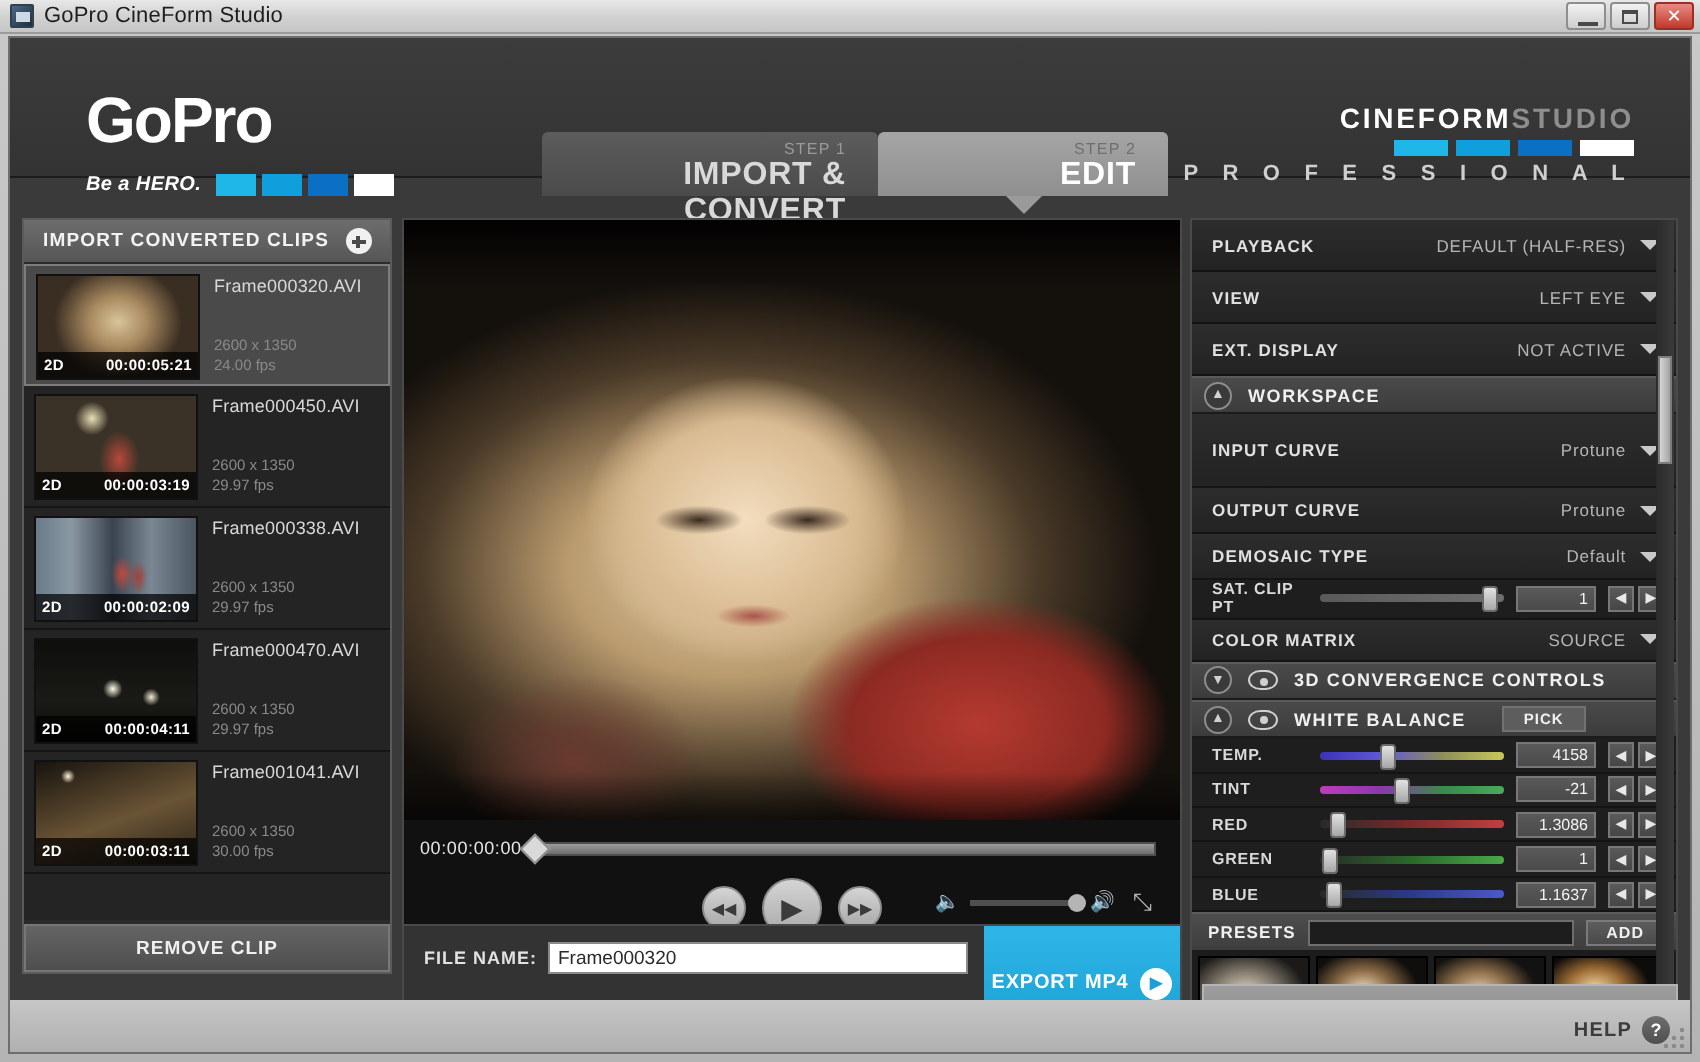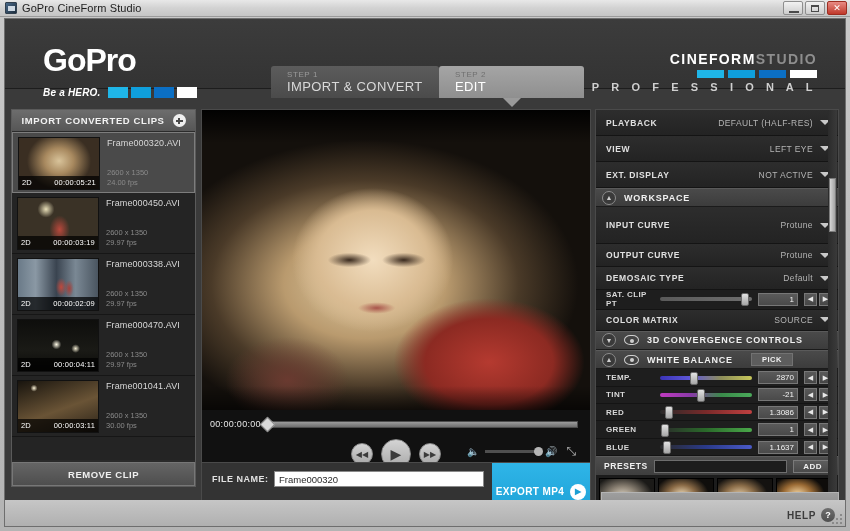--- a/index.html
+++ b/index.html
@@ -77,24 +77,24 @@
   .cf-bars { display: flex; gap: 4px; justify-content: flex-end; margin: 3px 0 3px 0; }
   .cf-bar { width: 27px; height: 8px; }
   .cf-pro { font-size: 11px; letter-spacing: 4.6px; color: #cfcfcf; font-weight: bold; }
 
   
   .steps { position: absolute; left: 266px; top: 47px; display: flex; }
   .step {
     height: 32px; padding: 4px 16px 0 16px;
     background: linear-gradient(180deg,#5c5c5c,#4b4b4b);
     border-top-left-radius: 3px; border-top-right-radius: 3px;
-    color: #bdbdbd; text-align: left; position: relative;
+    color: #bdbdbd; text-align: right; position: relative;
   }
   .step .s-num { font-size: 8px; letter-spacing: .6px; color: #9a9a9a; }
-  .step .s-lab { font-size: 13px; font-weight: normal; letter-spacing: .4px; color: #d9d9d9; }
+  .step .s-lab { font-size: 16px; font-weight: bold; letter-spacing: .4px; color: #d9d9d9; }
   .step.active { background: linear-gradient(180deg,#a5a5a5,#8f8f8f); }
   .step.active .s-num { color: #6f6f6f; }
   .step.active .s-lab { color: #ffffff; }
   .step.active::after {
     content: ""; position: absolute; left: 50%; bottom: -9px; margin-left: -9px;
     width: 0; height: 0; border-left: 9px solid transparent;
     border-right: 9px solid transparent; border-top: 9px solid #9a9a9a;
   }
   .step:first-child { width: 168px; }
   .step:last-child { width: 145px; }
@@ -130,21 +130,21 @@
   .thumb {
     width: 82px; height: 53px; flex: 0 0 auto; position: relative;
     border: 1px solid #111; overflow: hidden;
   }
   .thumb .img { position: absolute; inset: 0; }
   .tbar {
     position: absolute; left: 0; right: 0; bottom: 0; height: 13px;
     background: rgba(0,0,0,.72); display: flex; align-items: center;
     justify-content: space-between; padding: 0 3px;
   }
-  .tbar span { font-size: 7.5px; color: #fff; font-weight: normal; letter-spacing: .2px; }
+  .tbar span { font-size: 7.5px; color: #fff; font-weight: bold; letter-spacing: .2px; }
   .clip-meta { padding-left: 7px; padding-top: 1px; flex: 1 1 auto; }
   .clip-name { font-size: 9px; color: #d8d8d8; letter-spacing: .1px; }
   .clip-dim { font-size: 7.5px; color: #8a8a8a; margin-top: 20px; line-height: 1.35; }
 
   .clips-foot { display: flex; height: 26px; flex: 0 0 auto; gap: 2px; padding-top: 2px; background:#2a2a2a;}
   .foot-btn {
     flex: 1 1 0; background: linear-gradient(180deg,#656565,#4e4e4e);
     border: 1px solid #777; display: flex; align-items: center; justify-content: center;
     font-size: 9.5px; font-weight: bold; color: #efefef; letter-spacing: .5px;
   }
@@ -607,21 +607,21 @@
         <div class="eye"></div>
         <div class="sec-title">WHITE BALANCE</div>
         <div class="pick-btn">PICK</div>
       </div>
 
       <div class="slider-row">
         <div class="sl-lab">TEMP.</div>
         <div class="sl-track" style="background:linear-gradient(90deg,#3a33b8,#5f58d8,#8e8e5a,#c8c85a)">
           <div class="sl-knob" style="left:33%"></div>
         </div>
-        <div class="sl-num">2870</div>
+        <div class="sl-num">4158</div>
         <div class="arrows">
           <div class="arw">◀</div>
           <div class="arw">▶</div>
         </div>
       </div>
 
       <div class="slider-row">
         <div class="sl-lab">TINT</div>
         <div class="sl-track" style="background:linear-gradient(90deg,#c03ac0,#8a3aa8,#3a8a4a,#4aaa5a)">
           <div class="sl-knob" style="left:40%"></div>

